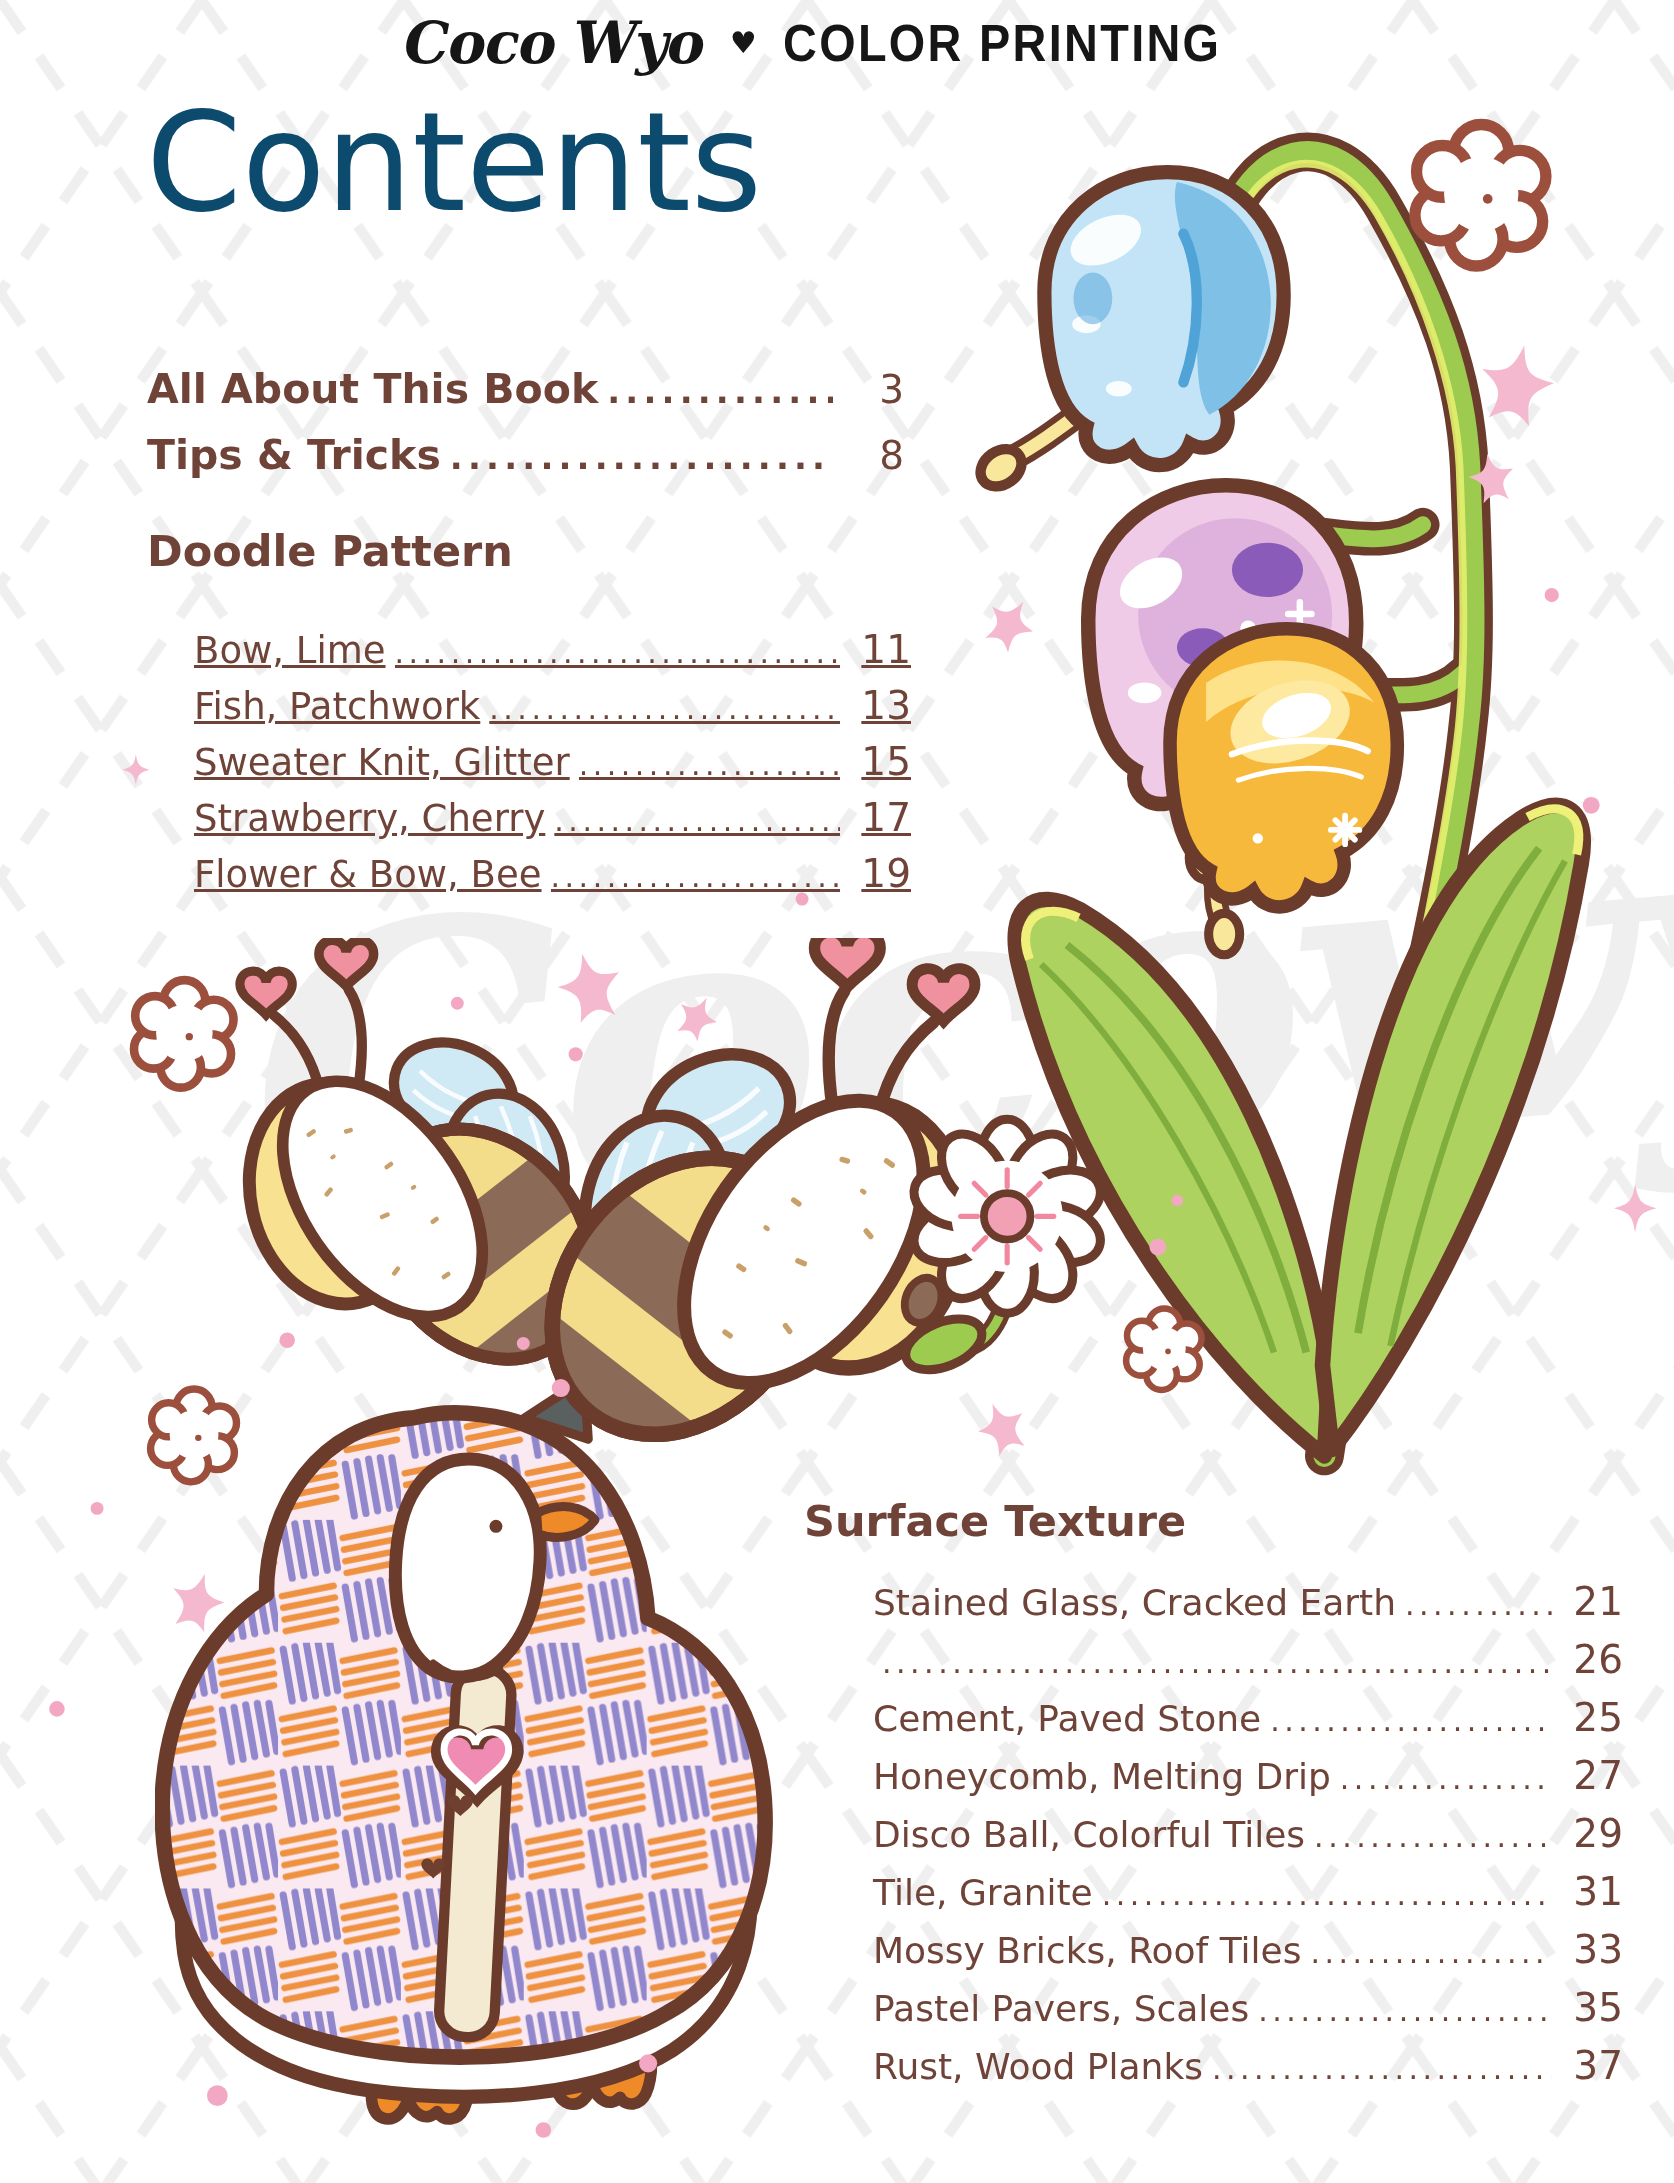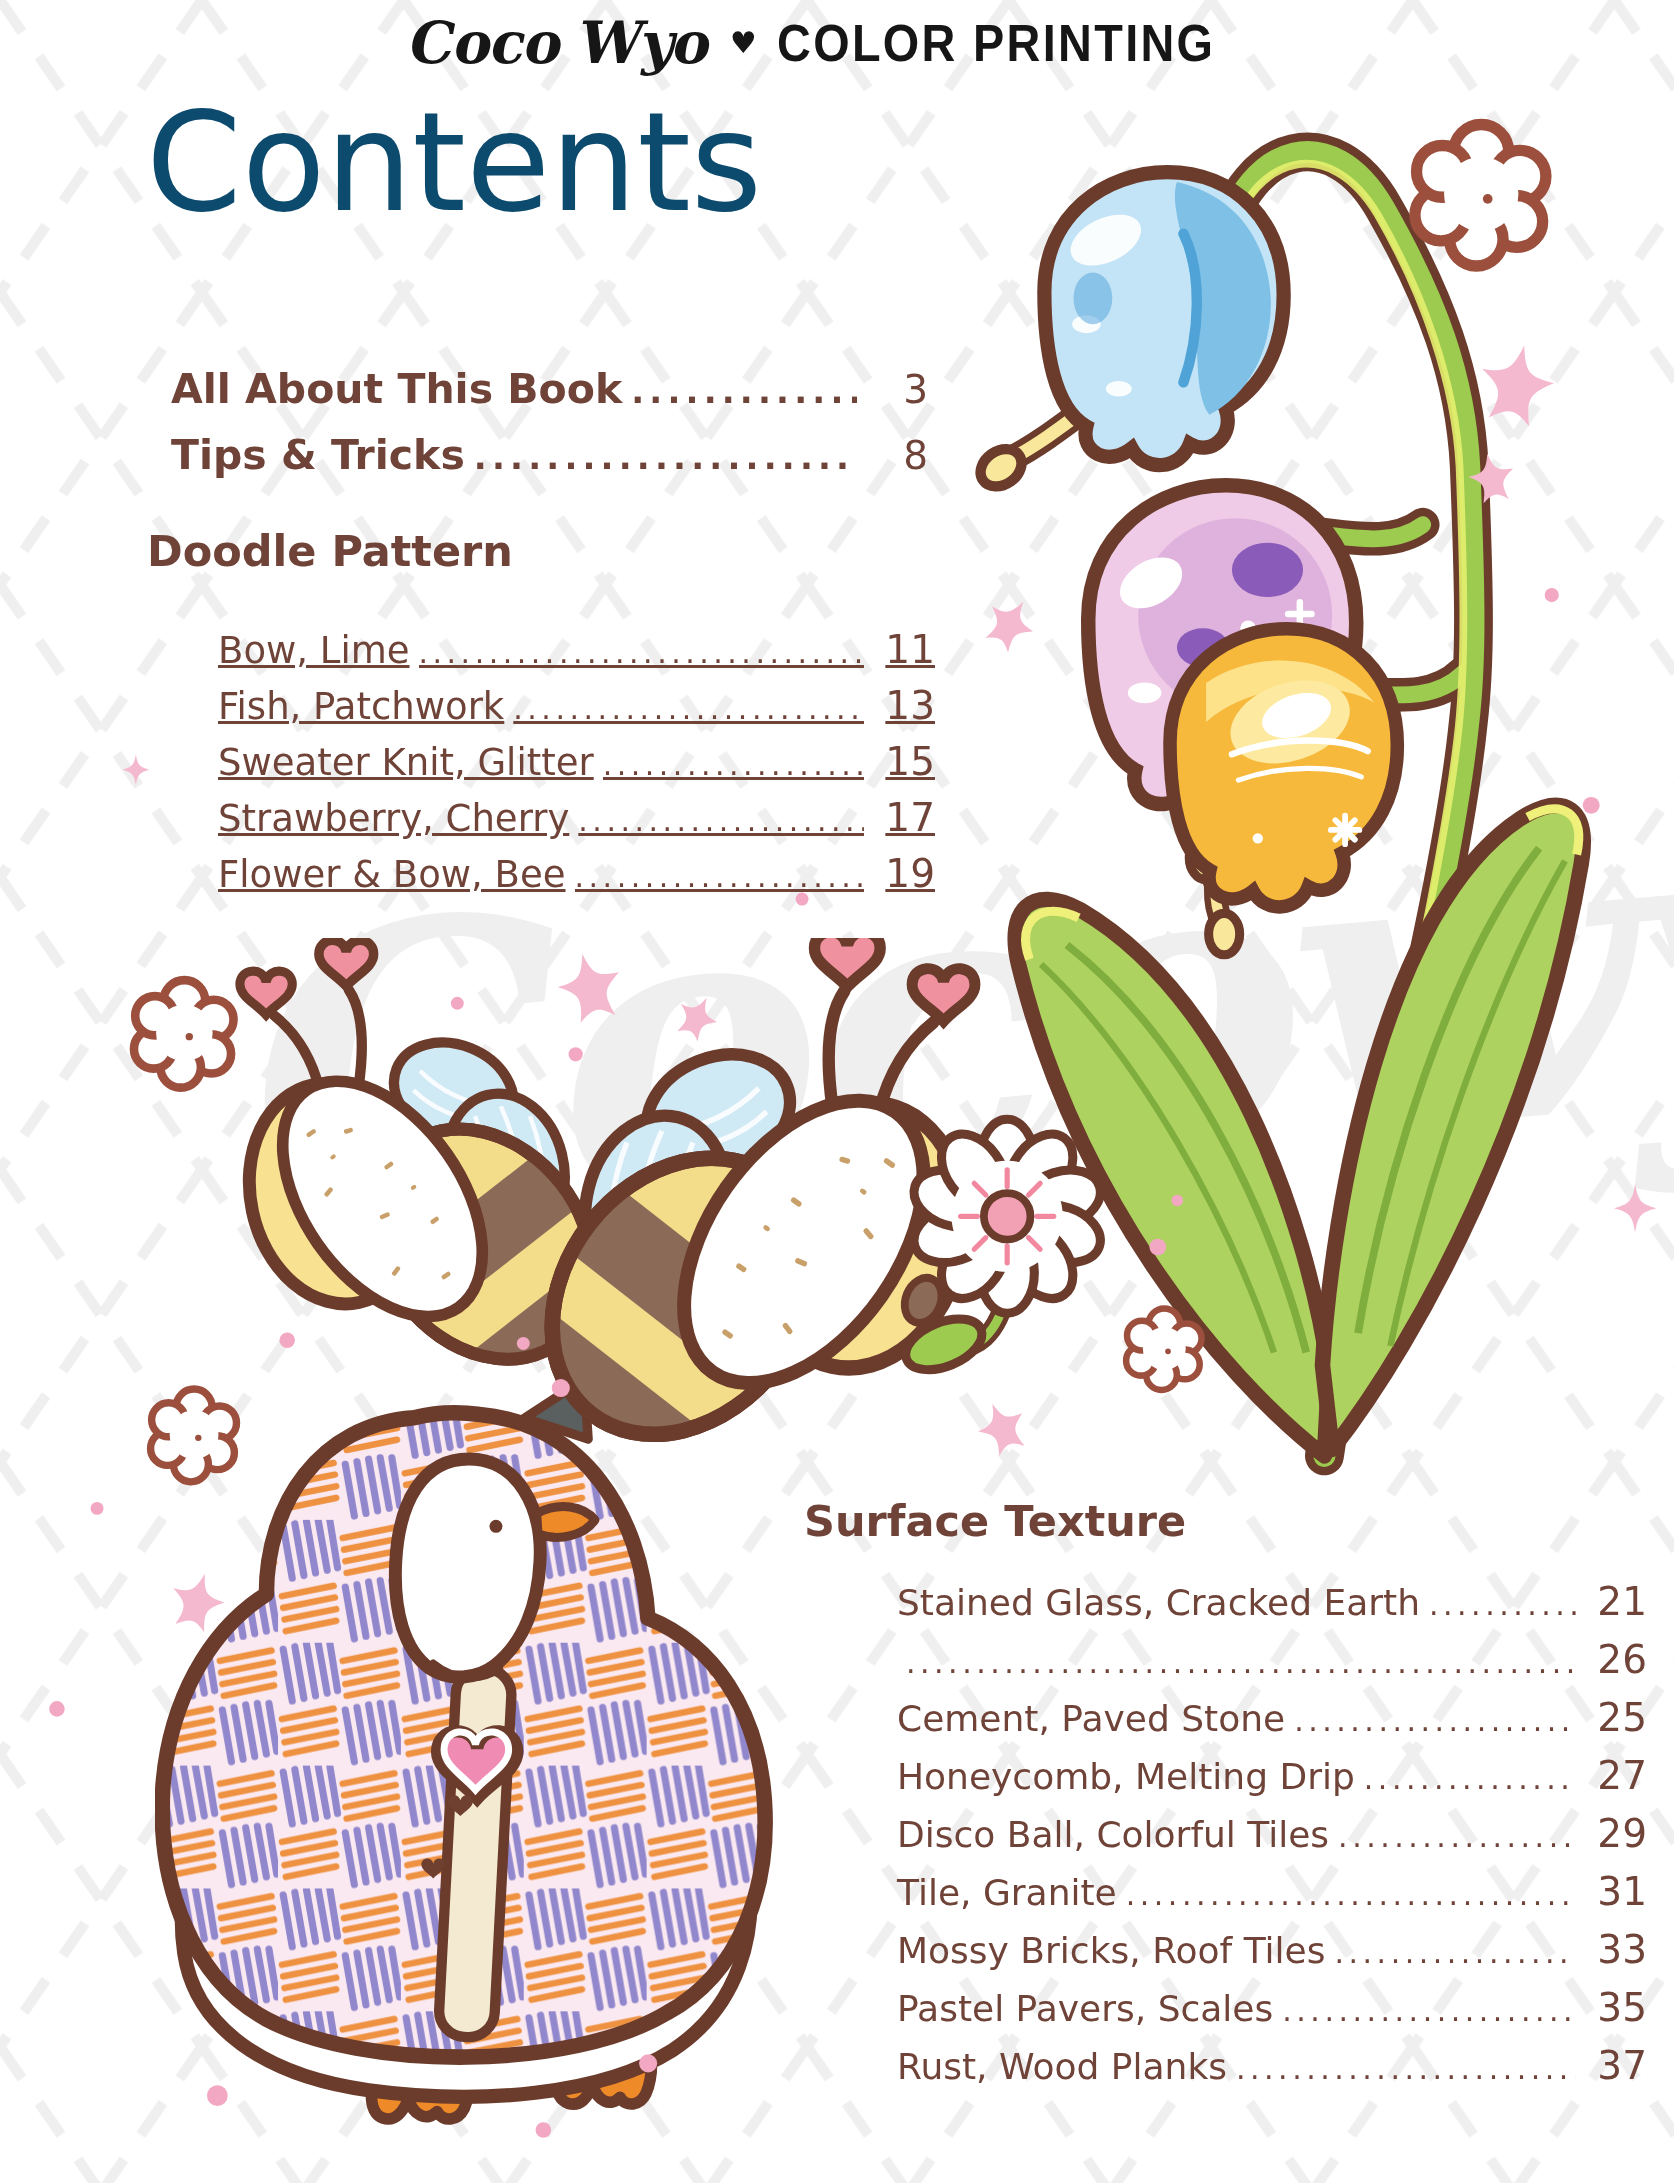--- a/index.html
+++ b/index.html
@@ -5,31 +5,31 @@
   html,body{margin:0;padding:0;background:#fff;}
   .page{position:relative;width:1674px;height:2183px;background:#ffffff;overflow:hidden;
         font-family:"DejaVu Sans","Liberation Sans",sans-serif;color:#6f4338;}
   .layer{position:absolute;left:0;top:0;}
   
   .watermark{position:absolute;left:246px;top:770px;font-family:"DejaVu Serif","Liberation Serif",serif;
              font-style:italic;font-weight:700;font-size:401px;color:#efefef;letter-spacing:-13px;
              transform:rotate(-5deg);white-space:nowrap;z-index:1;}
   
   .header{position:absolute;left:0;top:9px;width:100%;display:flex;justify-content:center;
-          align-items:center;gap:20px;z-index:5;color:#161616;}
+          align-items:center;gap:26px;z-index:5;color:#161616;}
   .brand{font-family:"DejaVu Serif","Liberation Serif",serif;font-style:italic;font-weight:700;
          font-size:57px;letter-spacing:-1.3px;}
   .hdr-heart{font-size:30px;line-height:1;}
   .hdr-title{font-family:"Liberation Sans","DejaVu Sans",sans-serif;font-weight:700;font-size:52px;
              letter-spacing:2.6px;transform:scaleX(.9);transform-origin:left center;}
   
   .page-title{position:absolute;left:146px;top:83px;font-size:137px;font-weight:400;
               color:#0c4a6e;letter-spacing:0px;z-index:5;}
   
-  .toc{position:absolute;z-index:5;margin-left:24px;}
+  .toc{position:absolute;z-index:5;}
   .toc-main{left:147px;top:356px;width:757px;}
   .row{display:flex;align-items:baseline;}
   .toc-main .row{height:66px;line-height:66px;}
   .toc-main .lbl{font-size:41px;font-weight:700;}
   .dots{flex:1;overflow:hidden;white-space:nowrap;font-size:34px;font-weight:700;
         letter-spacing:5.2px;margin:0 9px;}
   .pg{width:62px;text-align:right;font-size:39px;font-weight:400;}
   .sec-title{position:absolute;font-size:43px;font-weight:700;z-index:5;}
   .sec-doodle-title{left:147px;top:526px;}
   .sec-surface-title{left:804px;top:1496px;}

